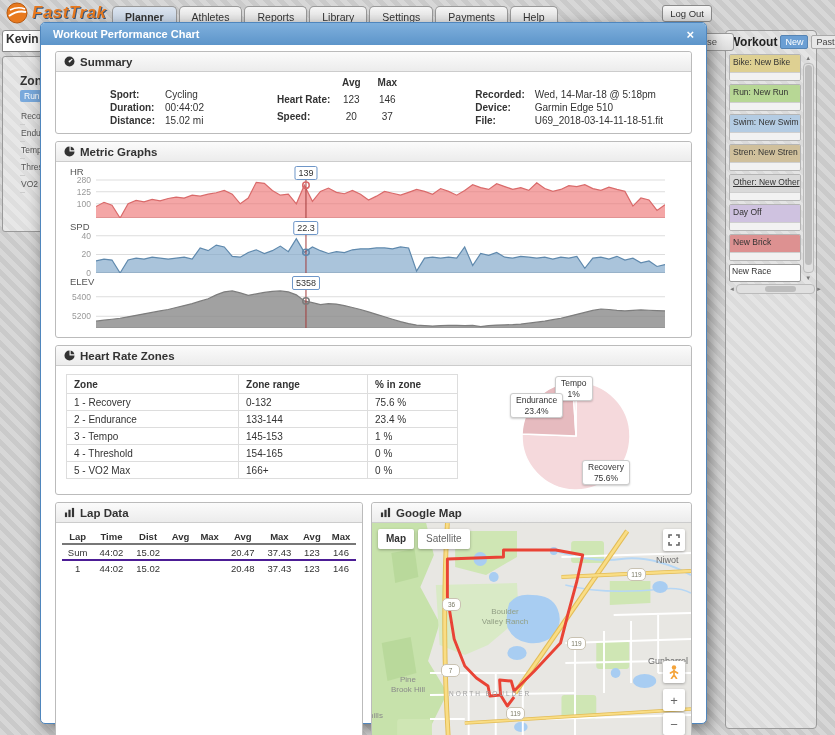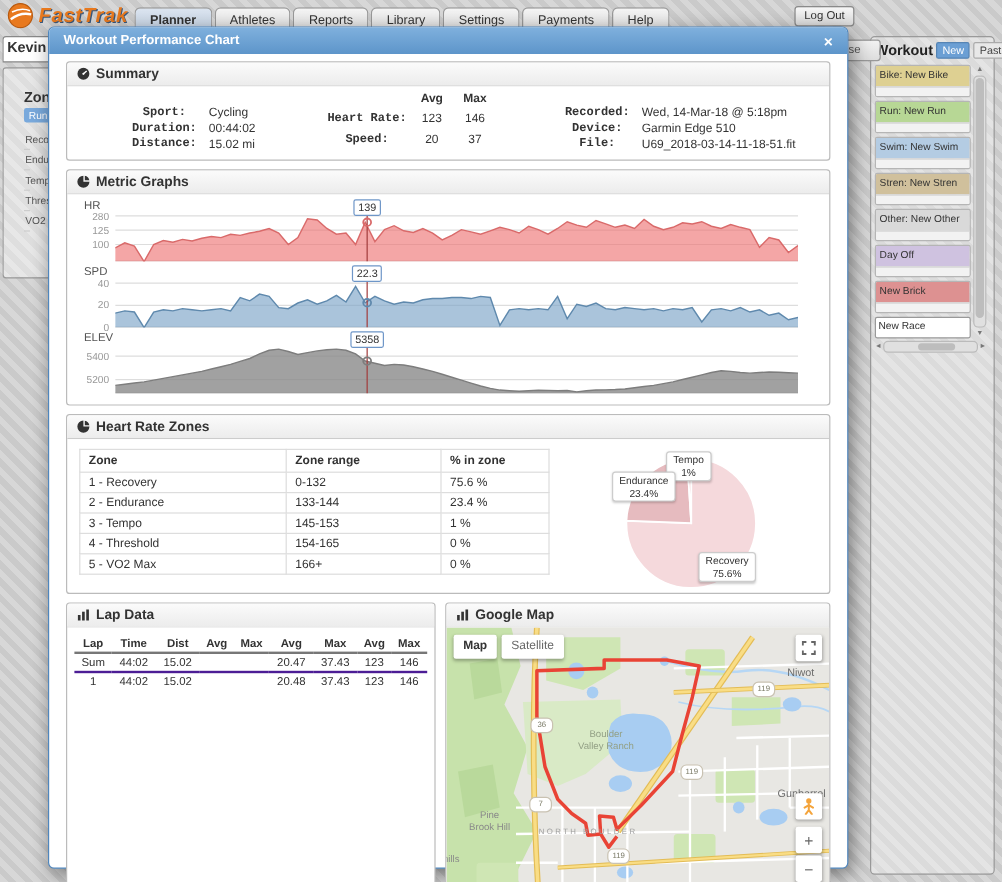--- a/index.html
+++ b/index.html
@@ -31,21 +31,21 @@
   .zchip{background:#79a9dc;color:#fff;font-size:8.5px;padding:1px 4px;border-radius:2px;}
   .ztab{font-size:8.5px;color:#444;}
   .zone-item{font-size:8.5px;color:#555;padding:3px 1px;border-bottom:1px solid #ccc;white-space:nowrap;}
 
   
   .close-chip{position:absolute;left:676px;top:33px;width:56px;height:16px;z-index:1;font-size:9.5px;
     text-align:center;line-height:16px;color:#555;border:1px solid #999;border-radius:3px;
     background:linear-gradient(#f2f2f2,#ddd);}
 
   
-  .right-sb{position:absolute;left:725px;top:30px;width:104px;bottom:6px;
+  .right-sb{position:absolute;left:725px;top:30px;width:92px;bottom:6px;
     background:repeating-linear-gradient(45deg,#e4e4e4 0 5px,#dbdbdb 5px 10px);
     border:1px solid #9a9a9a;border-radius:4px;padding:4px 3px;box-sizing:border-box;}
   .rsb-head{display:flex;align-items:center;gap:3px;margin-bottom:5px;}
   .rsb-title{font-size:12px;font-weight:bold;color:#222;}
   .rchip{font-size:9px;padding:1px 4px;border-radius:2px;border:1px solid #8fa8c4;}
   .rchip.on{background:#6b9fd4;color:#fff;border-color:#5584b4;}
   .rchip.off{background:#e8e8e8;color:#444;border:1px solid #aaa;}
   .rsb-row{display:flex;}
   .cards{width:80px;}
   .card{margin-bottom:3px;border:1px solid #b5b5b5;border-radius:2px;overflow:hidden;}
@@ -73,21 +73,21 @@
 
   .panel{border:1px solid #bbb;border-radius:3px;background:#fff;margin-top:7px;}
   .panel-h{height:19px;background:linear-gradient(#fbfbfb,#ececec);border-bottom:1px solid #ccc;
     border-radius:3px 3px 0 0;display:flex;align-items:center;gap:5px;padding:0 8px;
     font-size:11.5px;font-weight:bold;color:#333;}
   .panel-h svg{flex:none;}
 
   
   .sum-body{display:flex;padding:5px 28px 7px 54px;justify-content:space-between;font-size:10px;}
   .sgroup{display:grid;grid-template-columns:max-content max-content;column-gap:10px;row-gap:2px;margin-top:12px;}
-  .sgroup .lab, .sg2 .lab{font-weight:bold;text-align:center;font-family:Liberation Mono, monospace;}
+  .sgroup .lab, .sg2 .lab{font-weight:bold;text-align:left;}
   .sg2{display:grid;grid-template-columns:max-content 30px 30px;column-gap:6px;row-gap:2px;margin-top:0;}
   .sg2 .hd{font-weight:bold;text-align:center;}
   .sg2 .val{text-align:center;}
 
   
   .charts{padding:4px 0 6px;}
   .chart-label{font-size:9.5px;color:#555;margin-left:14px;height:13px;}
   .chart-body{display:flex;height:39px;margin-bottom:3px;}
   .gutter{position:relative;width:40px;flex:none;}
   .tick{position:absolute;right:5px;transform:translateY(-50%);font-size:8.5px;color:#999;}
@@ -201,21 +201,21 @@
           </div>
         <div class="card">
             <div class="card-top" style="background: rgb(180, 204, 227);">Swim: New Swim</div>
             <div class="card-body"></div>
           </div>
         <div class="card">
             <div class="card-top" style="background: rgb(208, 192, 156);">Stren: New Stren</div>
             <div class="card-body"></div>
           </div>
         <div class="card">
-            <div class="card-top" style="background: rgb(217, 217, 217);">Other: New Other</div>
+            <div class="card-top" style="background: rgb(217, 217, 217); text-decoration: underline;">Other: New Other</div>
             <div class="card-body"></div>
           </div>
         <div class="card">
             <div class="card-top" style="background: rgb(207, 194, 224);">Day Off</div>
             <div class="card-body"></div>
           </div>
         <div class="card">
             <div class="card-top" style="background: rgb(221, 145, 145);">New Brick</div>
             <div class="card-body"></div>
           </div>

